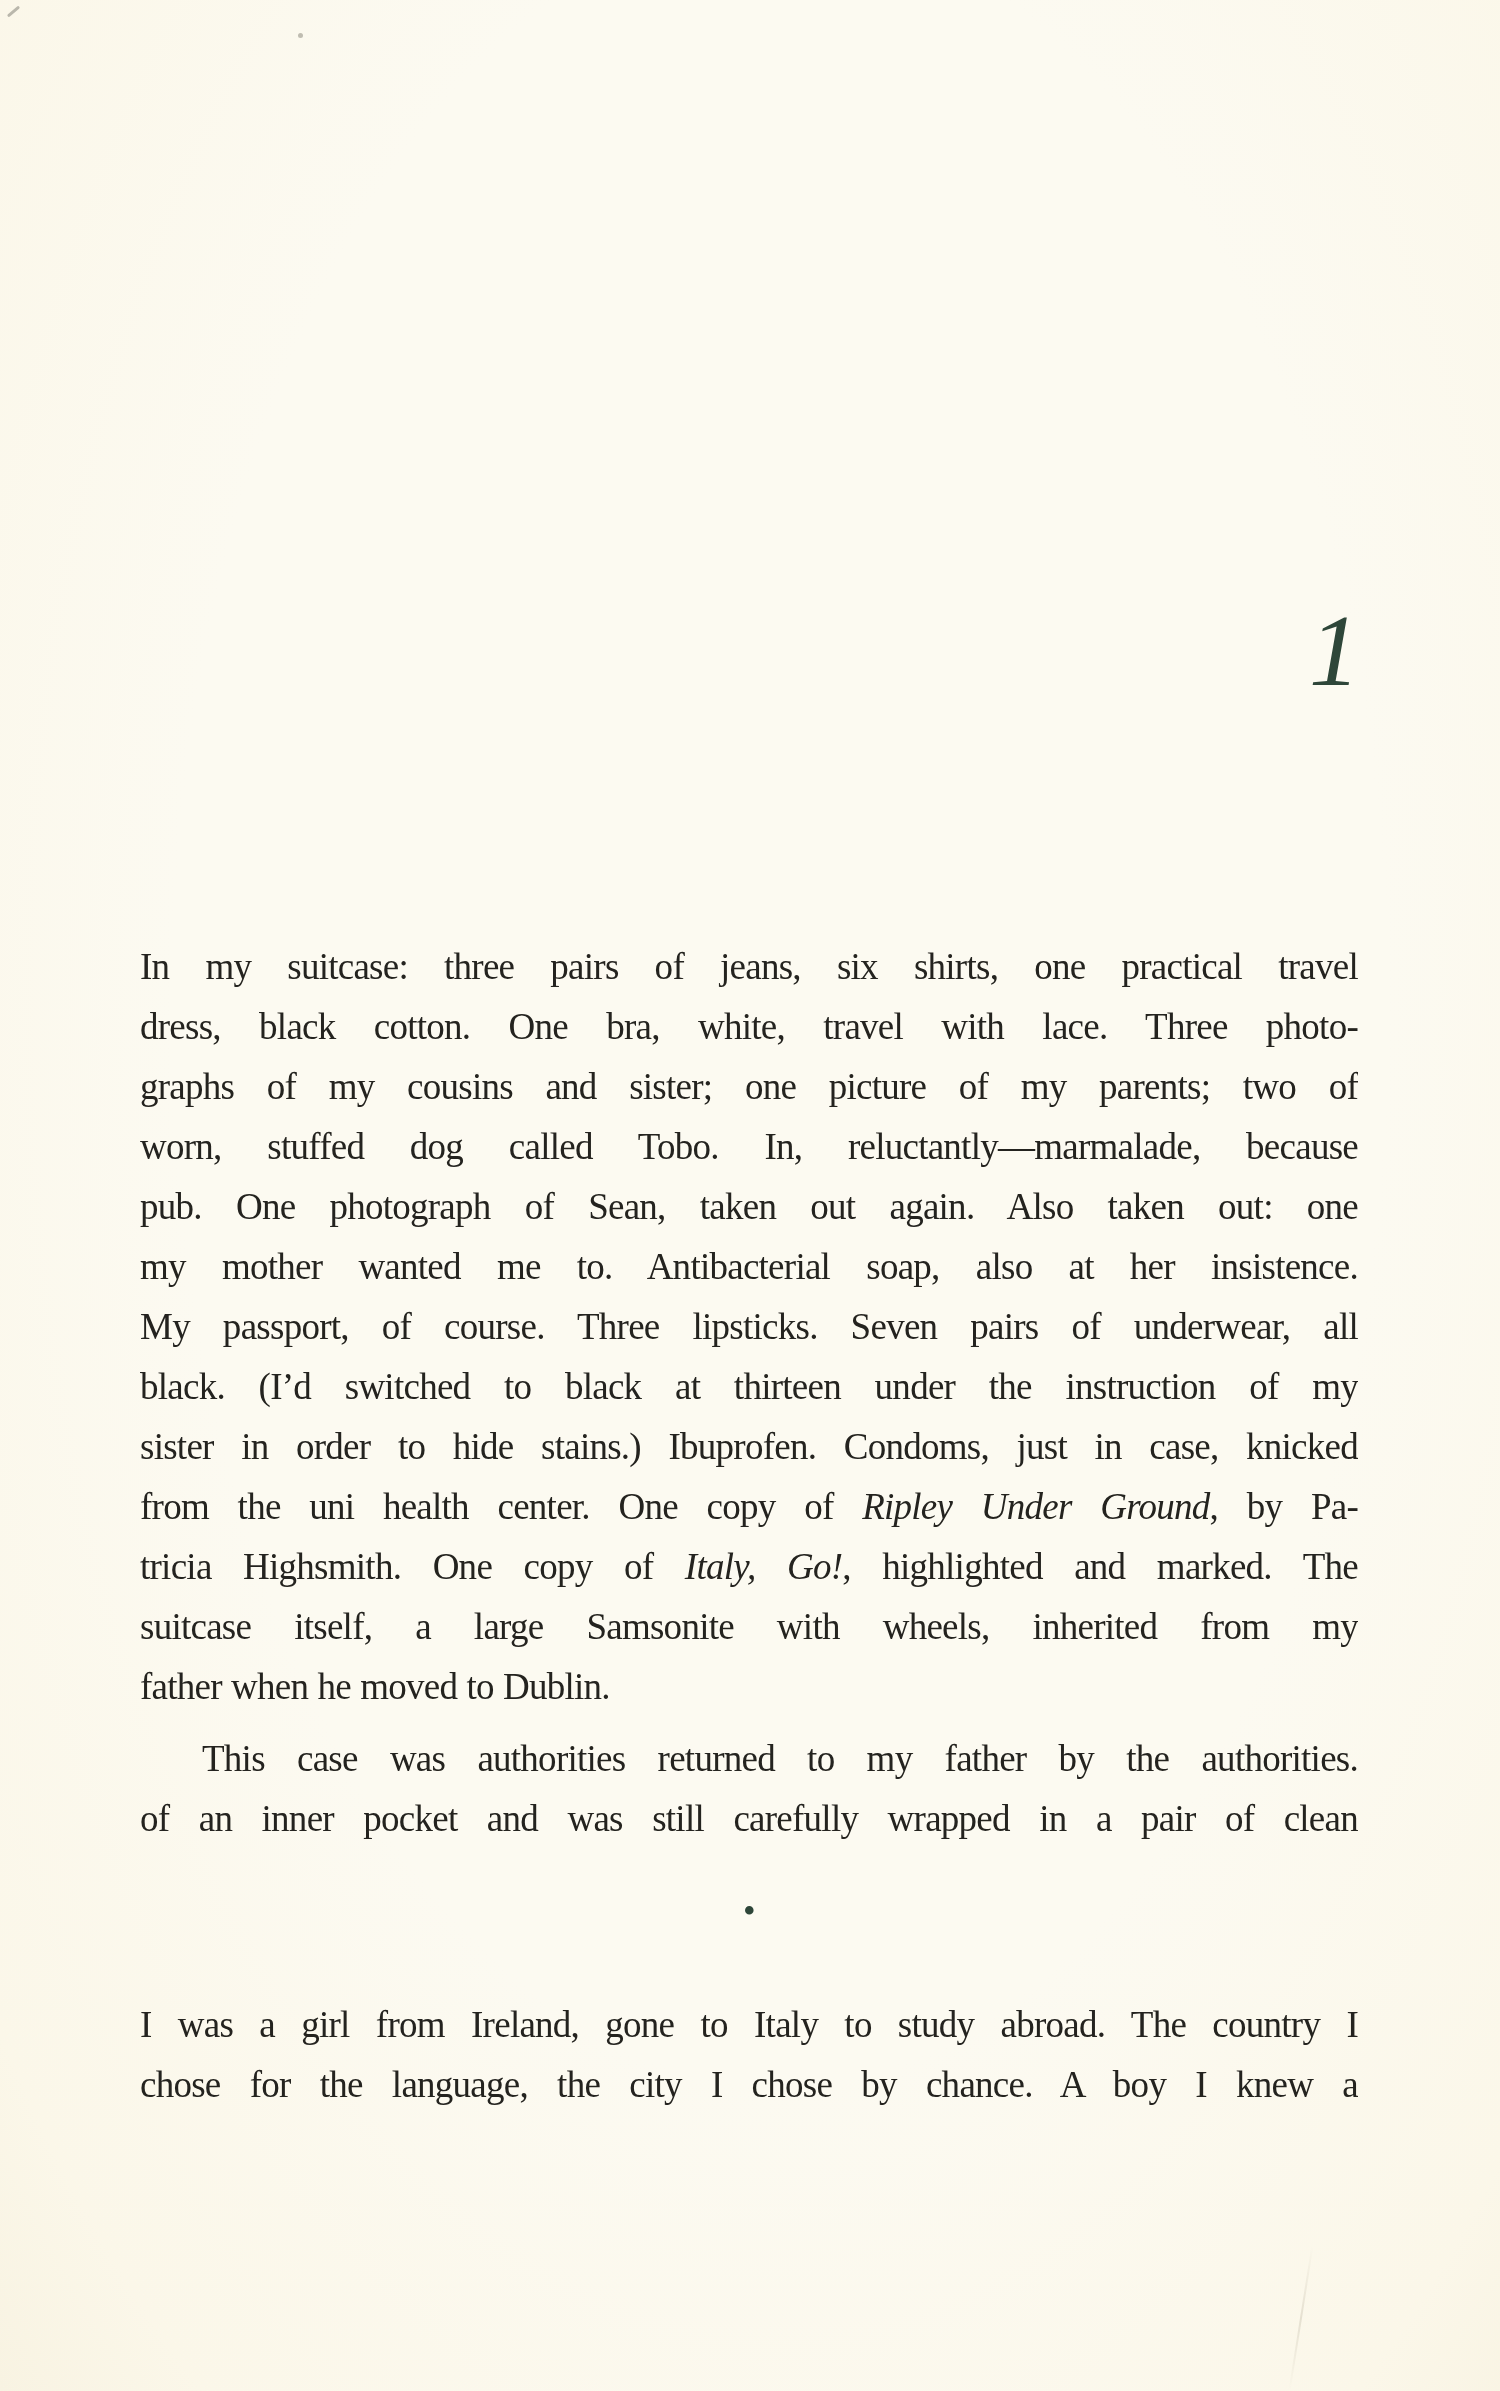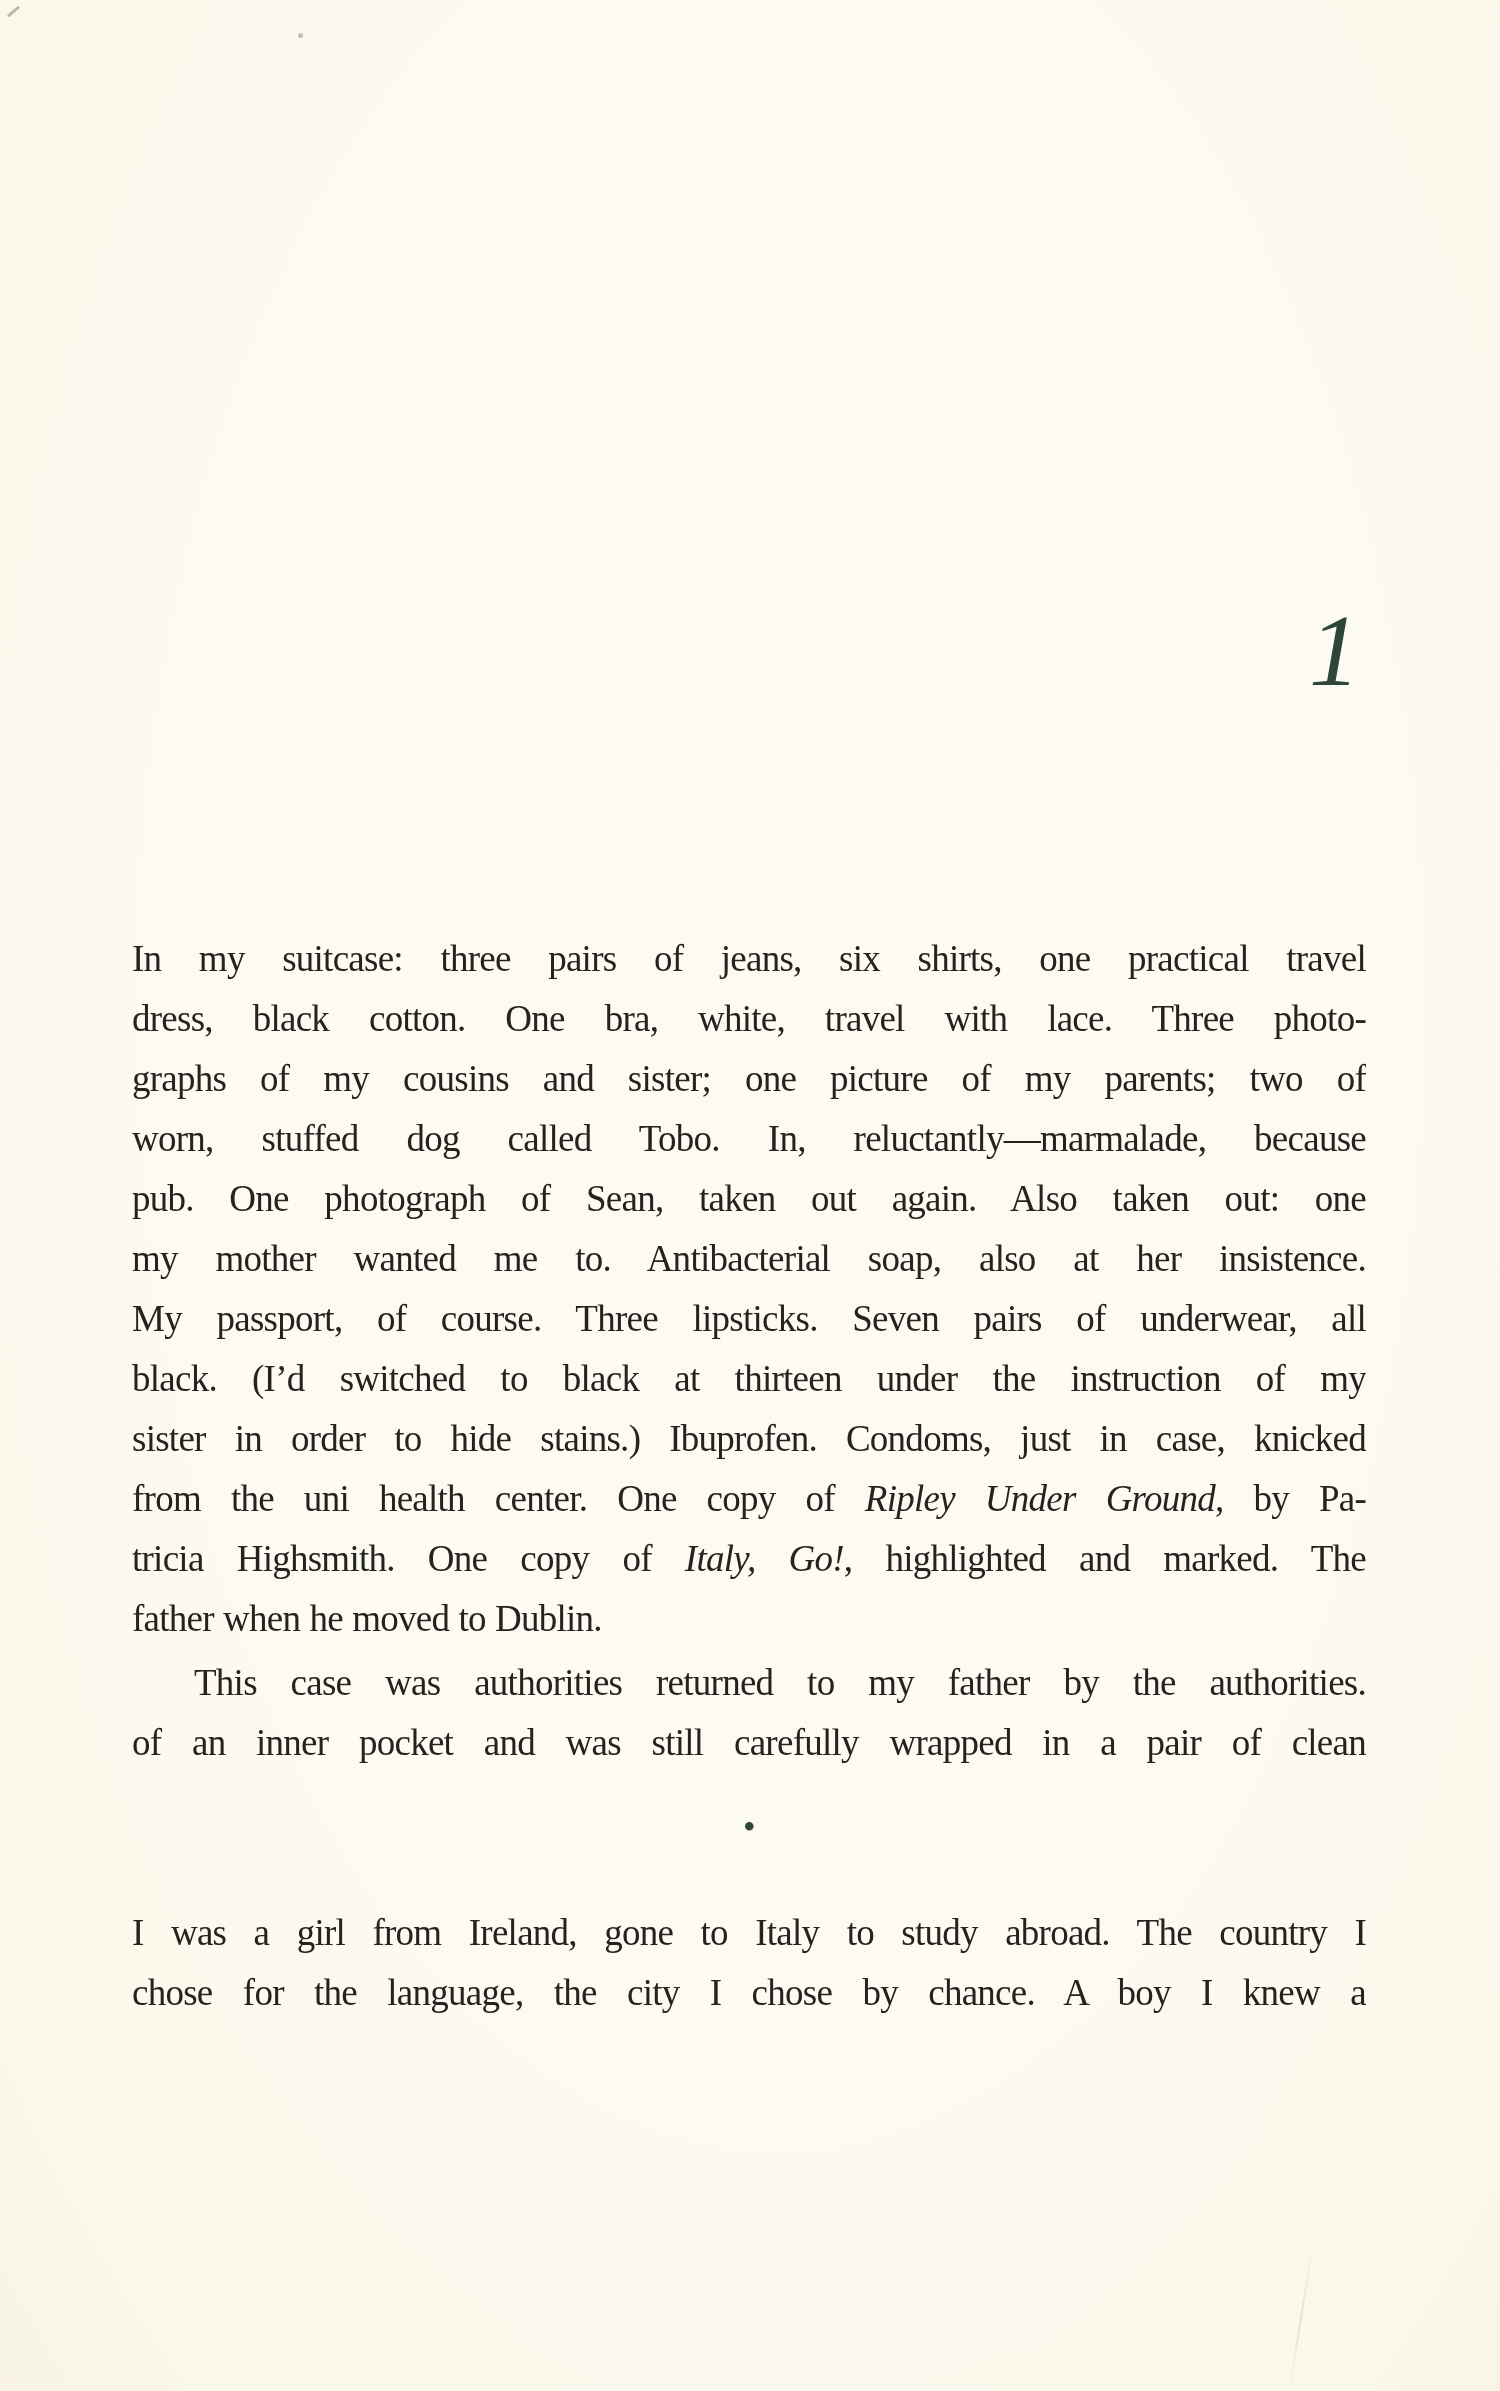--- a/index.html
+++ b/index.html
@@ -20,21 +20,21 @@
     font-style:italic;
     color:var(--accent,#2e4639);
   }
   .text-block{
     position:absolute;
     left:128px;top:925px;width:1242px;
     font-size:37px;
     letter-spacing:-0.02em;
     word-spacing:0.02em;
   }
-  .para{margin:4px;padding:0;}
+  .para{margin:12px;padding:0;}
   .line{
     height:60px;line-height:60px;
     text-align:justify;
     -moz-text-align-last:justify;
     text-align-last:justify;
     overflow:hidden;
     white-space:normal;
   }
   .line.endline{
     -moz-text-align-last:left;
@@ -78,20 +78,21 @@
         <div class="line">dress, black cotton. One bra, white, travel with lace. Three photo-</div>
         <div class="line">graphs of my cousins and sister; one picture of my parents; two of</div>
         <div class="line">worn, stuffed dog called Tobo. In, reluctantly—marmalade, because</div>
         <div class="line">pub. One photograph of Sean, taken out again. Also taken out: one</div>
         <div class="line">my mother wanted me to. Antibacterial soap, also at her insistence.</div>
         <div class="line">My passport, of course. Three lipsticks. Seven pairs of underwear, all</div>
         <div class="line">black. (I’d switched to black at thirteen under the instruction of my</div>
         <div class="line">sister in order to hide stains.) Ibuprofen. Condoms, just in case, knicked</div>
         <div class="line">from the uni health center. One copy of <em>Ripley Under Ground</em>, by Pa-</div>
         <div class="line">tricia Highsmith. One copy of <em>Italy, Go!</em>, highlighted and marked. The</div>
+        <div class="line">suitcase itself, a large Samsonite with wheels, inherited from my</div>
         <div class="line endline">father when he moved to Dublin.</div>
       </div>
       <div class="para">
         <div class="line indent">This case was authorities returned to my father by the authorities.</div>
         <div class="line">of an inner pocket and was still carefully wrapped in a pair of clean</div>
       </div>
       <div class="divider">
         <span class="divider-bullet">•</span>
       </div>
       <div class="para">

